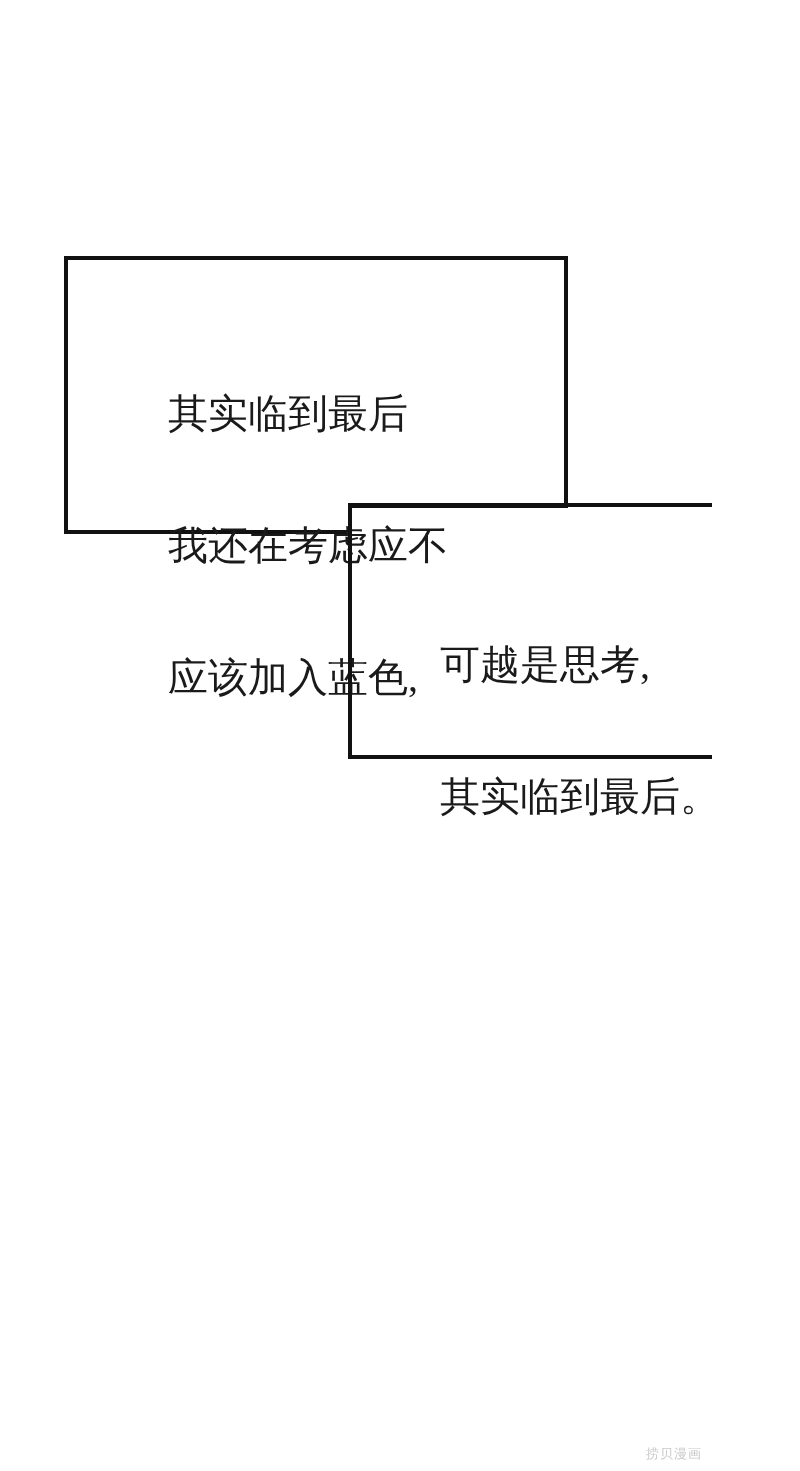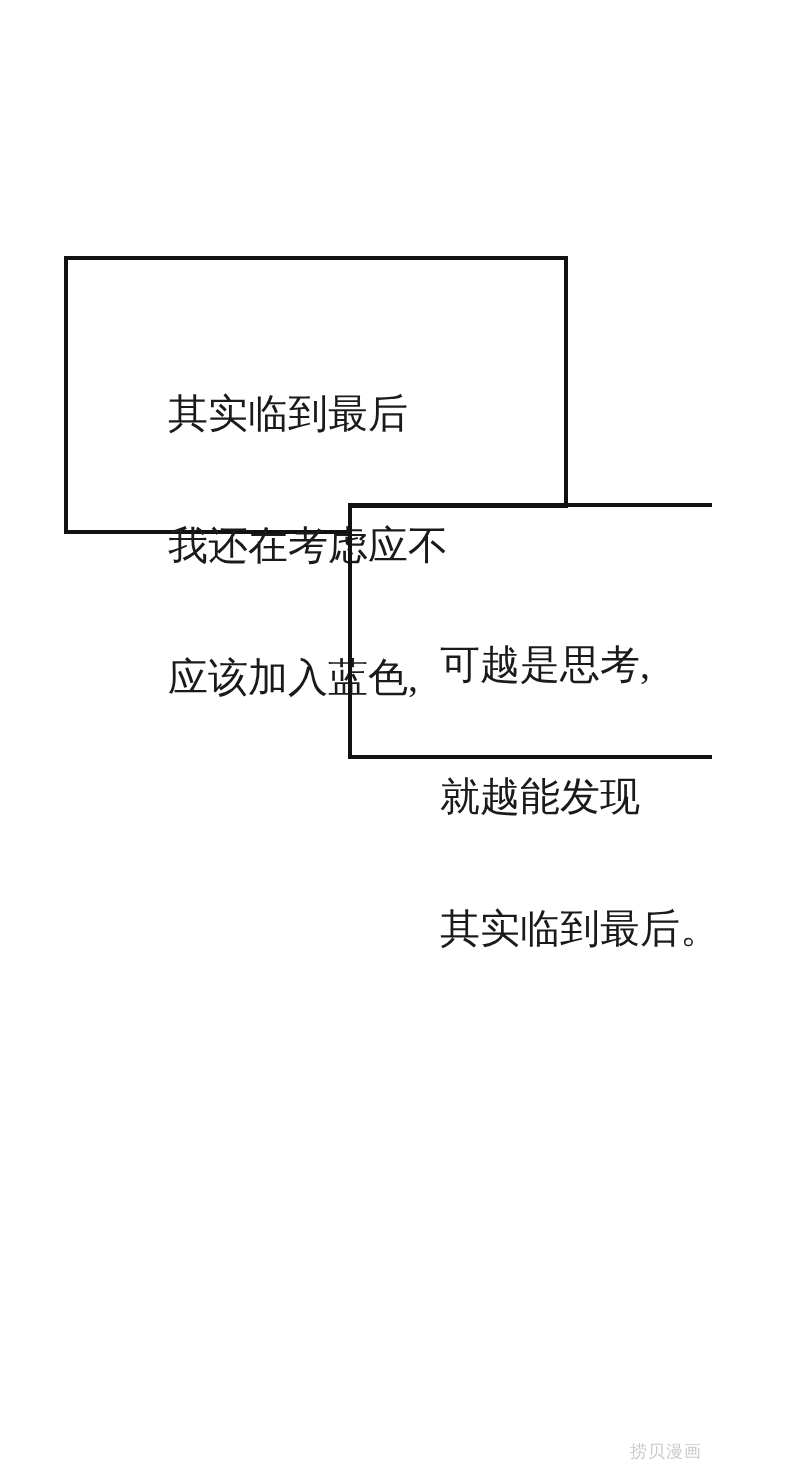--- a/index.html
+++ b/index.html
@@ -44,21 +44,21 @@
   .bubble-text .line {
     display: block;
     height: 52px;
   }
 
   #watermark {
     position: absolute;
     right: 10px;
     bottom: 8px;
     color: #c9c9c9;
-    font-size: 17px;
+    font-size: 13px;
     letter-spacing: 1px;
     font-family: Liberation Serif, serif;
     user-select: none;
   }
 </style>
 </head>
 <body>
 
 <div id="page">
 
@@ -79,20 +79,19 @@
   </div>
 
   <div>
     <div class="seg" style="left:348px; top:503px; width:390px; height:4px;"></div>
     <div class="seg" style="left:348px; top:503px; width:4px;   height:256px;"></div>
     <div class="seg" style="left:734px; top:503px; width:4px;   height:256px;"></div>
     <div class="seg" style="left:348px; top:755px; width:390px; height:4px;"></div>
 
     <div class="bubble-text" id="bubble-two-text">
       <span class="line">可越是思考,</span>
-      <span class="line">就越能发现</span>
       <span class="line">其实临到最后。</span>
     </div>
   </div>
 
   <div id="watermark">捞贝漫画</div>
 
 </div>
 
 </body></html>

